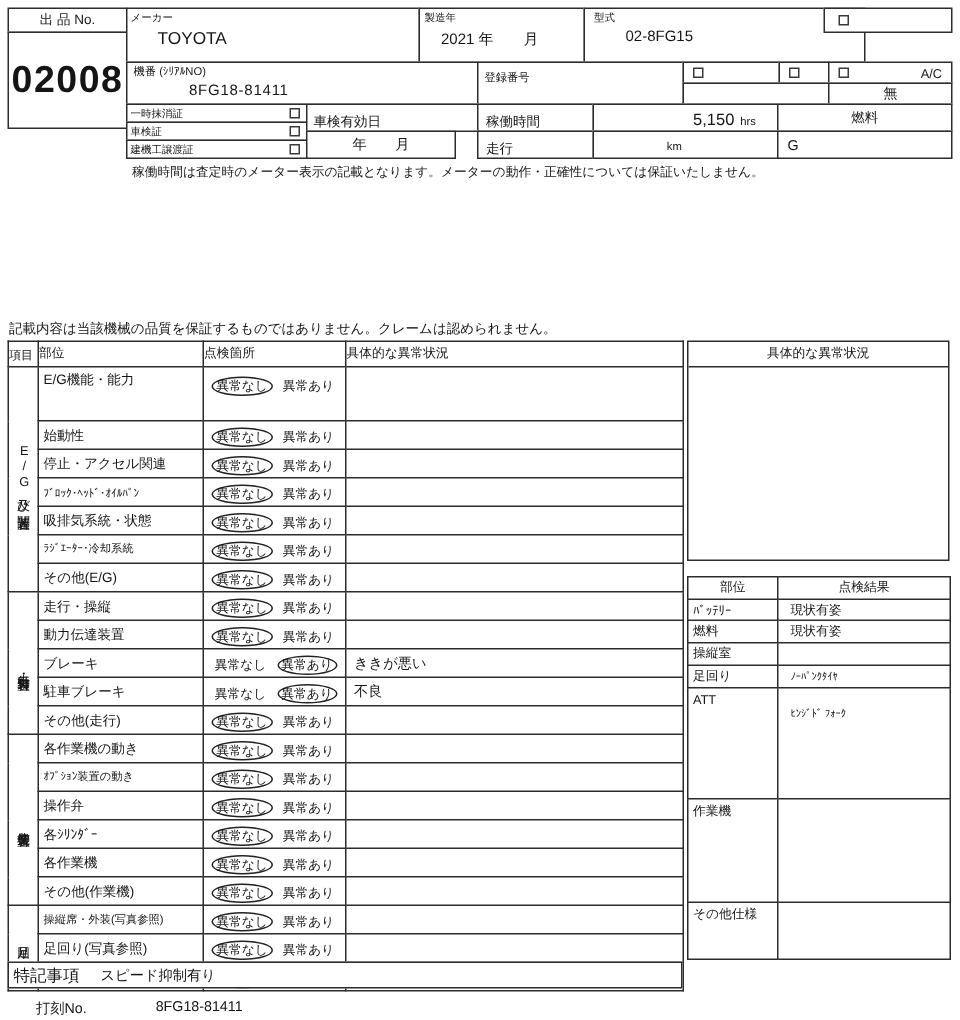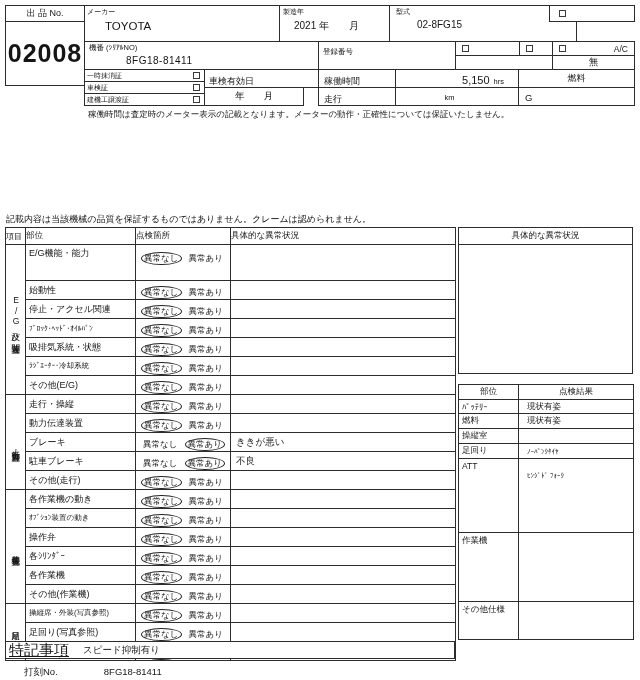--- a/index.html
+++ b/index.html
@@ -51,21 +51,21 @@
   .parts tbody tr:nth-child(3) { height:15px; }
   .parts tbody tr:nth-child(4) { height:15px; }
   .parts tbody tr:nth-child(5) { height:74px; }
   .parts tbody tr:nth-child(6) { height:69px; }
   .parts tbody tr:nth-child(7) { height:38px; }
   .parts tbody tr:nth-child(5) td, .parts tbody tr:nth-child(6) td, .parts tbody tr:nth-child(7) td { vertical-align:top; padding-top:2px; }
   .parts tbody tr:nth-child(5) td.r { padding-top:13px; }
 
   
   .notes-row { display:flex; align-items:center; }
-  .notes-label { font-size:15px; padding-left:3px;text-decoration:underline; }
+  .notes-label { font-size:11px; padding-left:3px; }
   .notes-value { font-size:9.5px; margin-left:14px; }
   .stamp-row { position:absolute; left:24px; top:666px; display:flex; gap:46px; font-size:9.5px; }
 </style>
 </head>
 <body>
 
 <div class="page">
 
   <div class="box" style="left:5px;top:5px;width:80px;height:17px">
     <div class="center" style="font-size:9px">出 品 No.</div>

